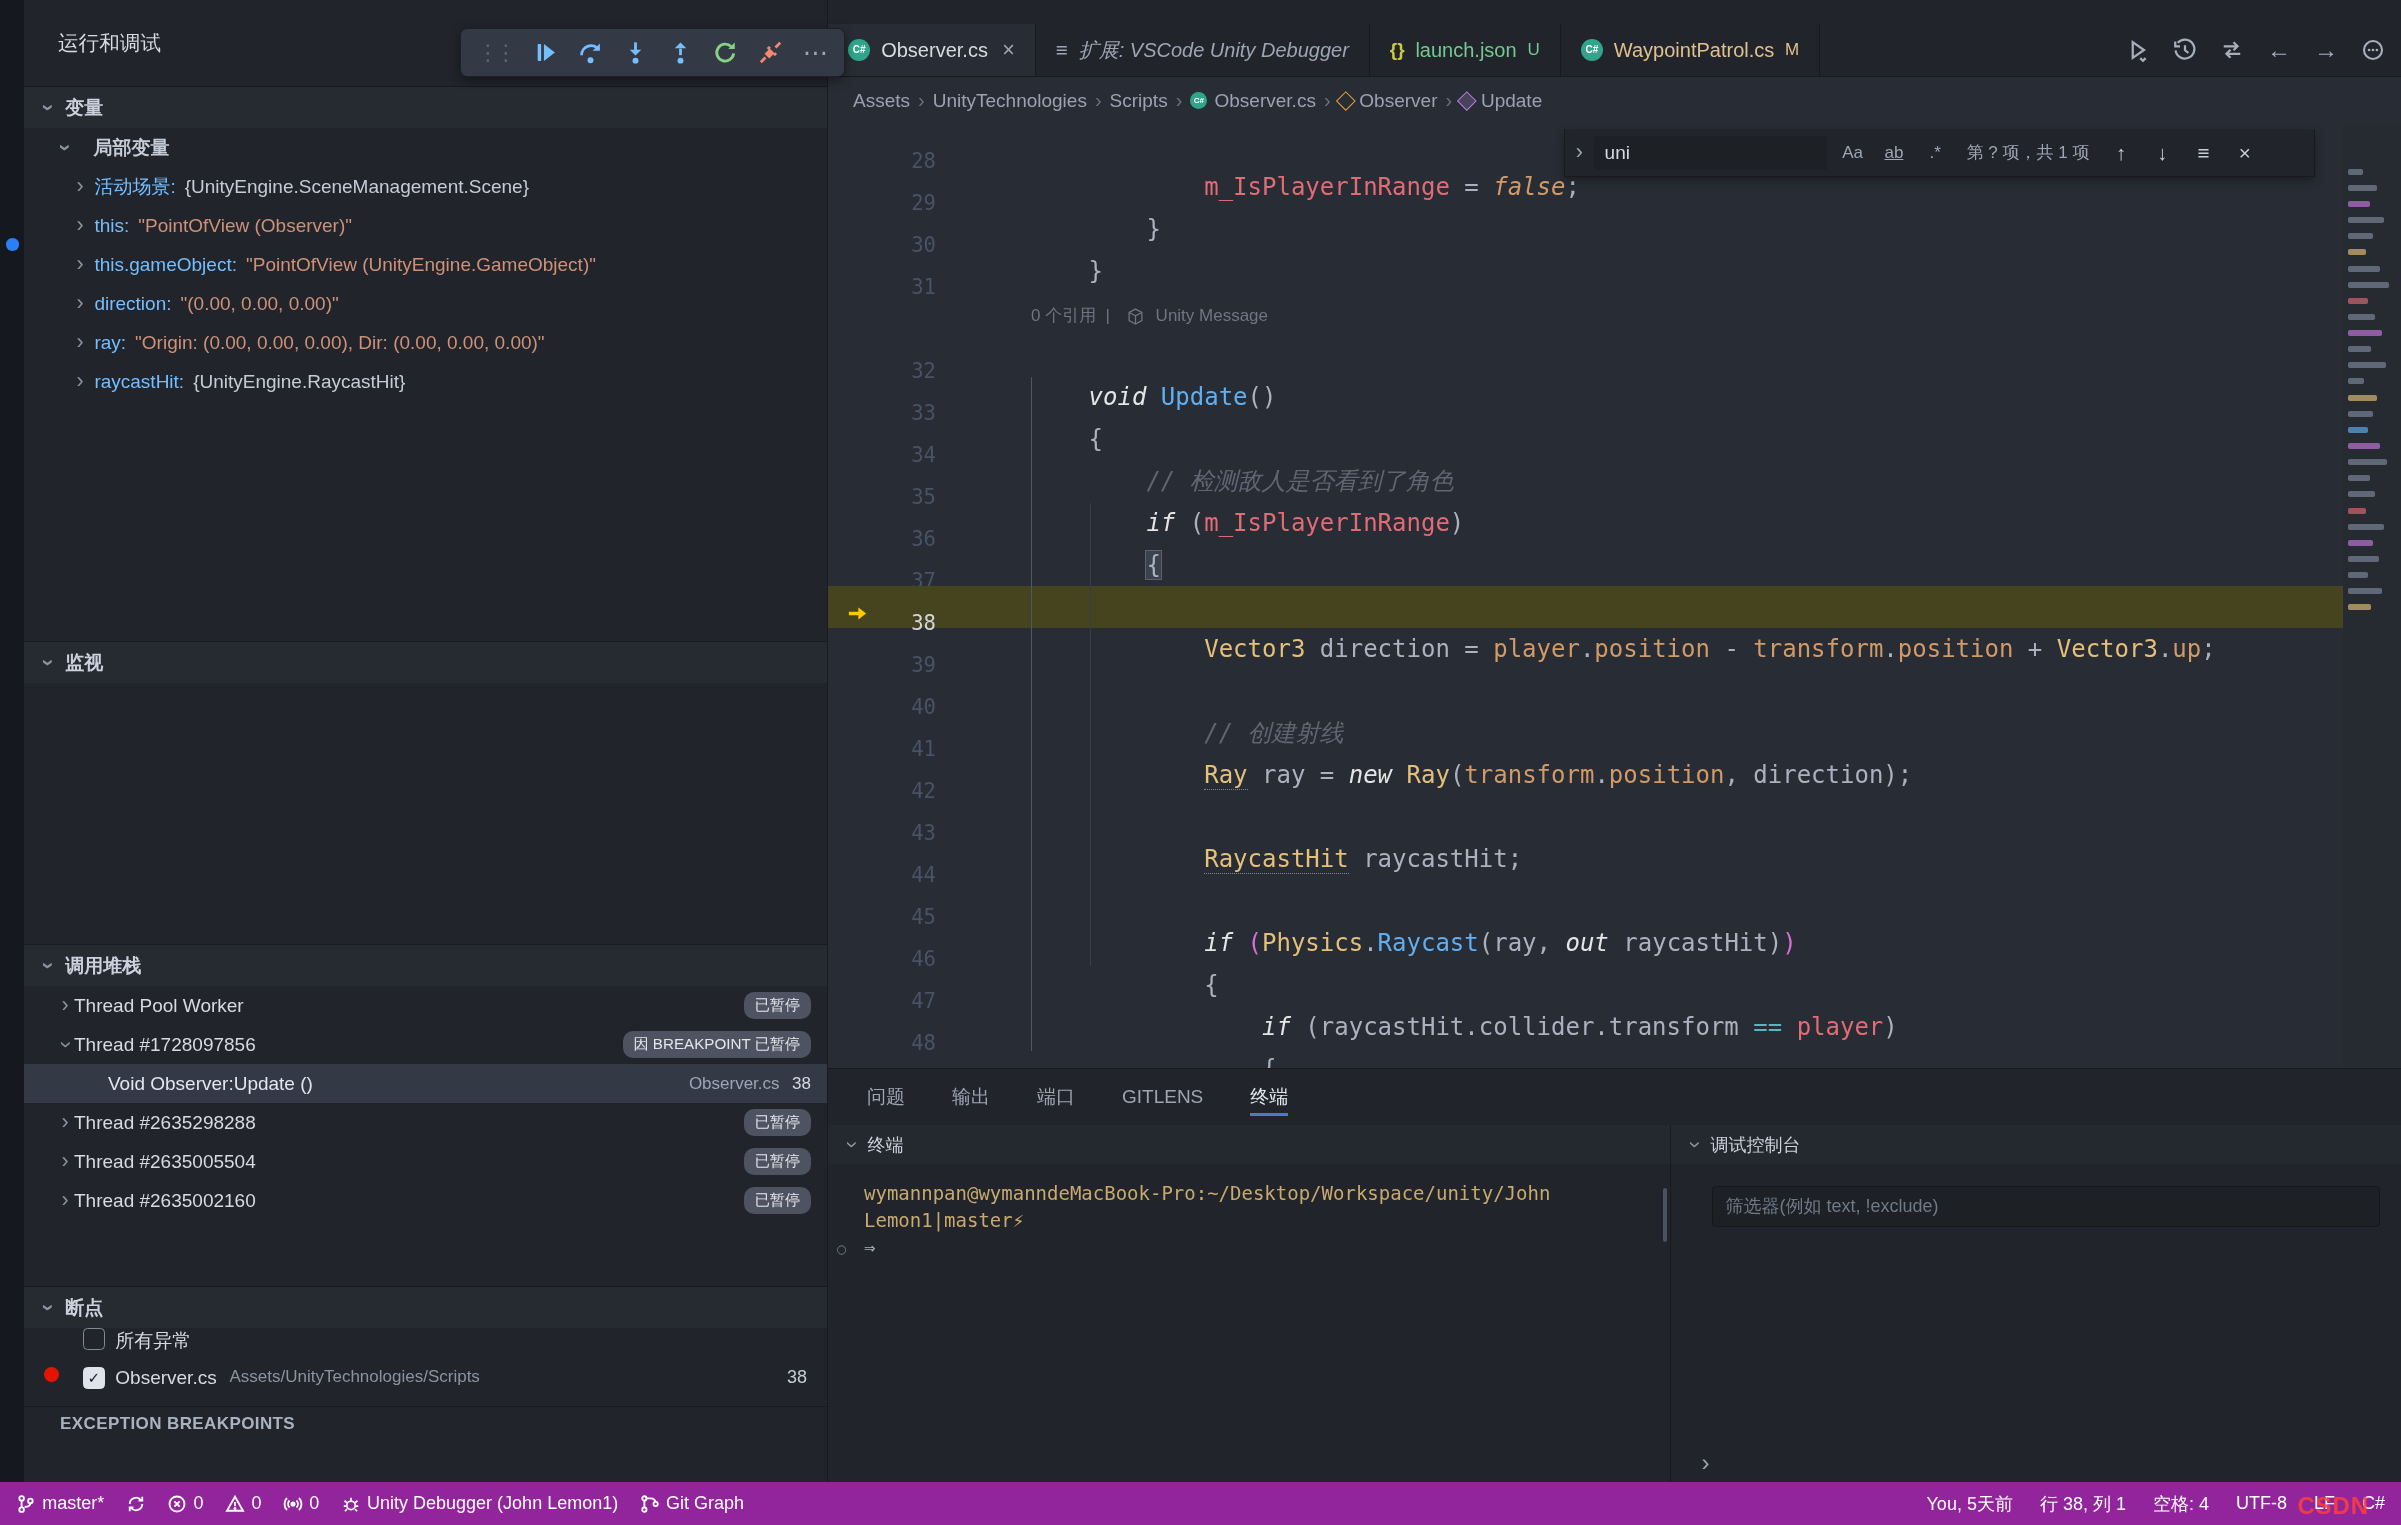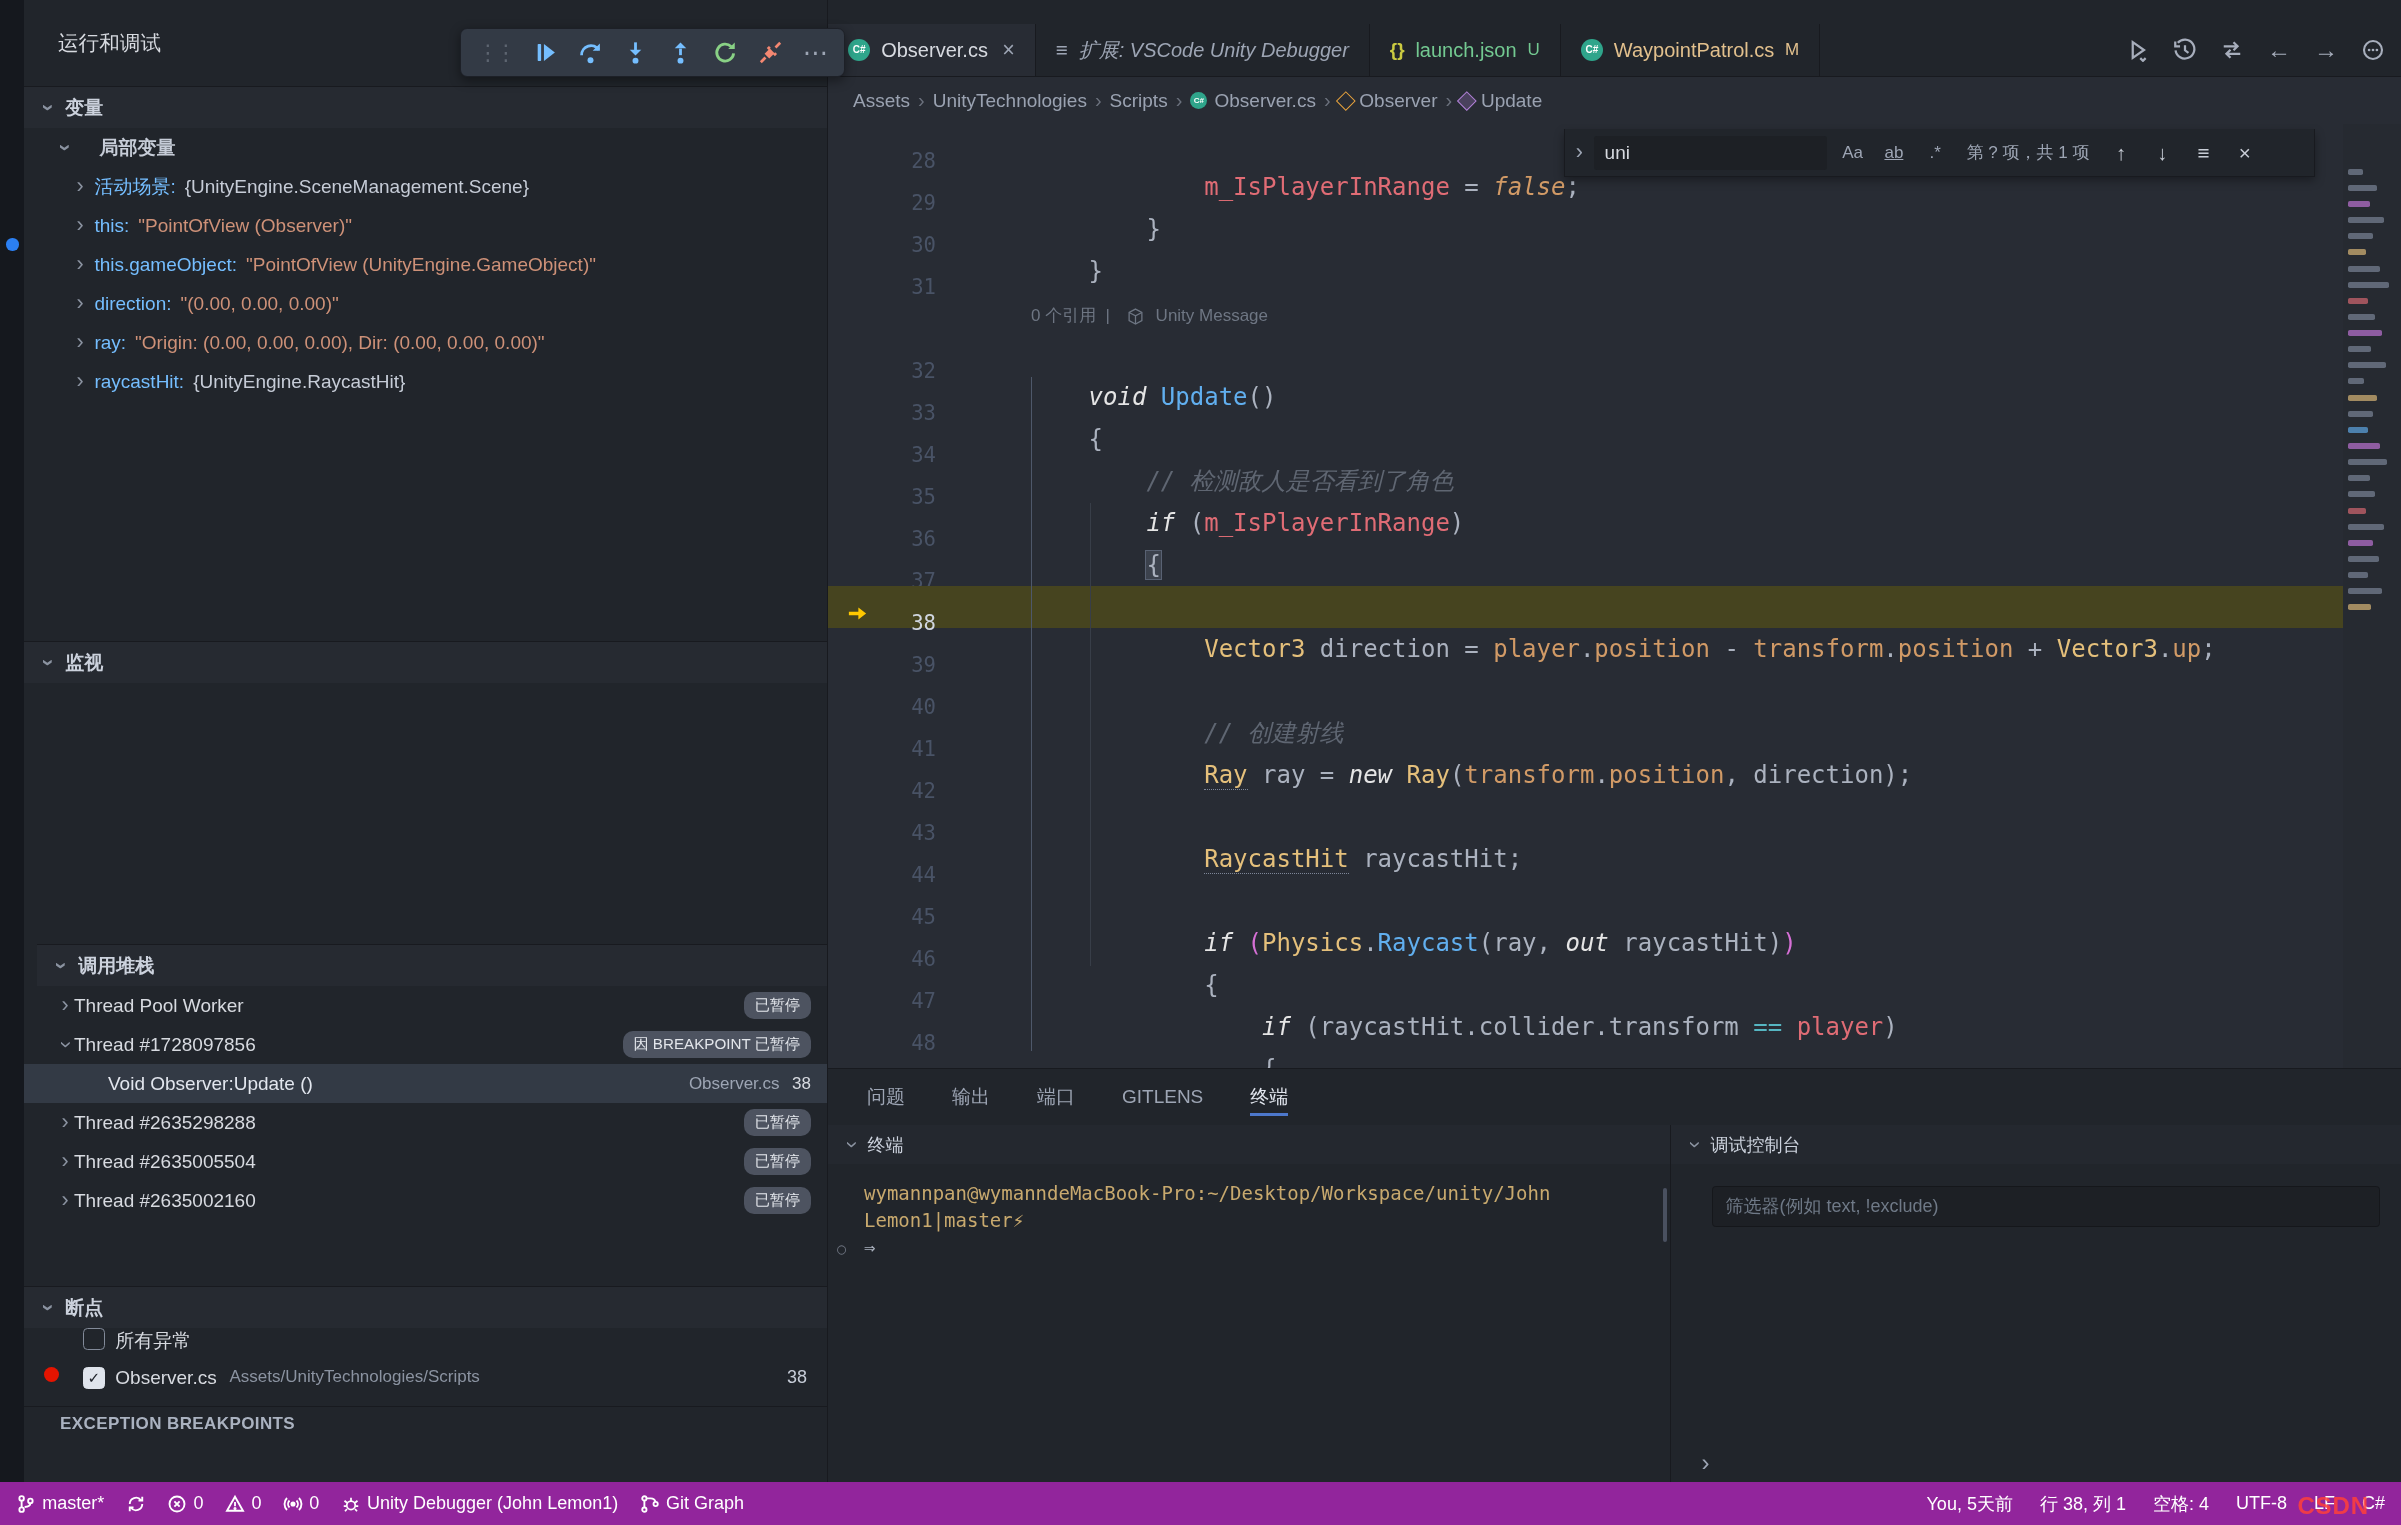--- a/index.html
+++ b/index.html
@@ -6,29 +6,29 @@
   .app{position:relative;width:2401px;height:1525px;background:#282c34;overflow:hidden;
        font-family:"Liberation Sans","DejaVu Sans",sans-serif;color:#abb2bf;}
   
   .activity{position:absolute;left:0;top:0;bottom:43px;width:24px;background:#15181e;}
   .act-badge{position:absolute;left:6.3px;top:238px;width:12.5px;height:12.5px;border-radius:50%;background:#2b7ff2;}
   
   .sidebar{position:absolute;left:24px;top:0;bottom:43px;width:803px;background:#21252b;border-right:0.9px solid #181a1f;overflow:hidden;}
   .sb-title{height:86px;line-height:86px;padding-left:34px;font-size:20.6px;color:#d7dae0;}
   .sec{height:41px;display:flex;align-items:center;gap:9px;padding-left:14.3px;font-size:19px;font-weight:700;color:#ccd2dd;background:#262a31;border-top:0.9px solid #181a1f;}
   .sec-footer{height:33px;display:flex;align-items:center;padding-left:36px;font-size:17px;font-weight:700;letter-spacing:0.4px;color:#aab2c0;border-top:0.9px solid #181a1f;}
-  .subhead{height:39px;display:flex;align-items:center;gap:27px;padding-left:30.5px;font-size:19px;font-weight:700;color:#c6ccd7;}
+  .subhead{height:39px;display:flex;align-items:center;gap:21px;padding-left:30.5px;font-size:19px;font-weight:700;color:#c6ccd7;}
   .chev{color:#8b93a1;font-size:21.5px;width:18px;text-align:center;flex:0 0 auto;}
   .open{display:inline-block;transform:rotate(90deg);}
   .var-row{height:39px;display:flex;align-items:center;padding-left:47px;font-size:19px;white-space:nowrap;overflow:hidden;}
   .vname{color:#75beff;margin-left:5.4px;}
   .vval{margin-left:9px;color:#c6ccd7;}
   .vval.string{color:#ce9178;}
   .watch-sec{margin-top:240px;}
-  .cs-sec{margin-top:261px;margin-left:13px;}
+  .cs-sec{margin-top:261px;}
   .bp-sec{margin-top:66px;}
   .cs-row{height:39px;display:flex;align-items:center;padding:0 16px 0 32px;font-size:19px;color:#d7dae0;white-space:nowrap;}
   .cs-row .badge{margin-left:auto;background:#4d5360;color:#e3e6eb;font-size:15.2px;padding:2.7px 10.8px;border-radius:10px;font-weight:400;}
   .cs-row.frame{padding-left:84px;color:#e2e6ee;}
   .cs-row.sel{background:#333a45;}
   .cs-file{margin-left:auto;color:#9da5b4;font-size:17px;}
   .cs-lineno{margin-left:12.5px;color:#d7dae0;font-size:17px;}
   .bp-row{position:relative;height:39px;display:flex;gap:10.8px;padding-left:59px;font-size:19px;color:#d7dae0;white-space:nowrap;}
   .bp-dot{position:absolute;left:20px;width:15.2px;height:15.2px;border-radius:50%;background:#e51400;}
   .cb{width:21.5px;height:21.5px;border:1.8px solid #828a99;border-radius:4.5px;box-sizing:border-box;display:flex;align-items:center;justify-content:center;font-size:15.2px;color:#20242c;flex:0 0 auto;}

